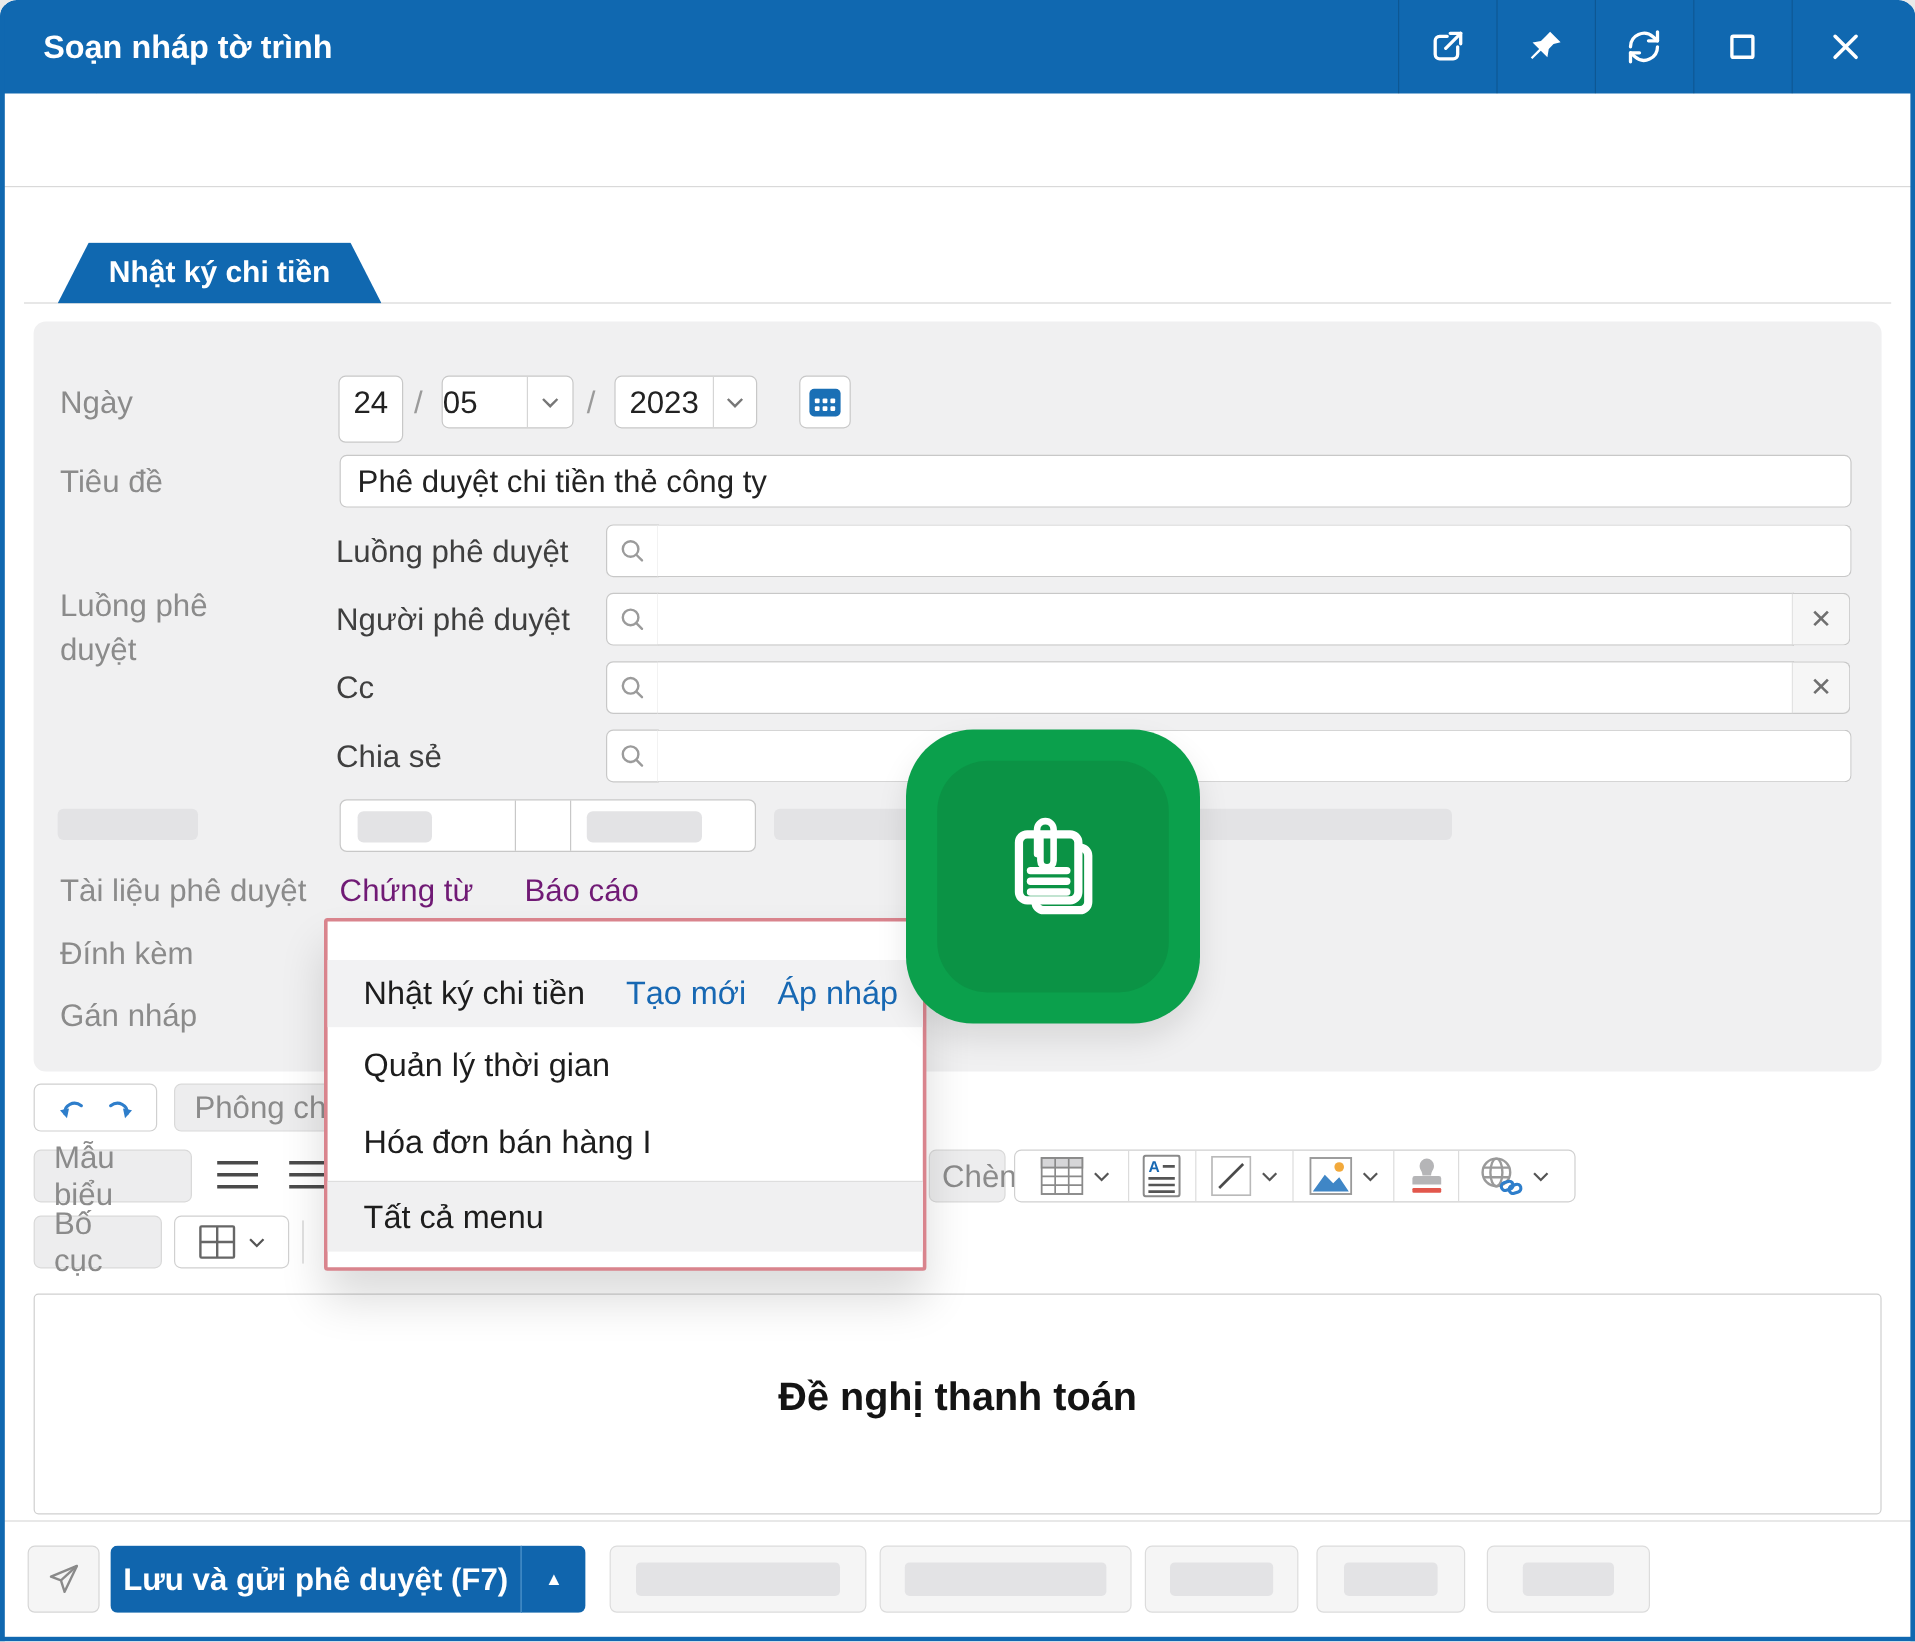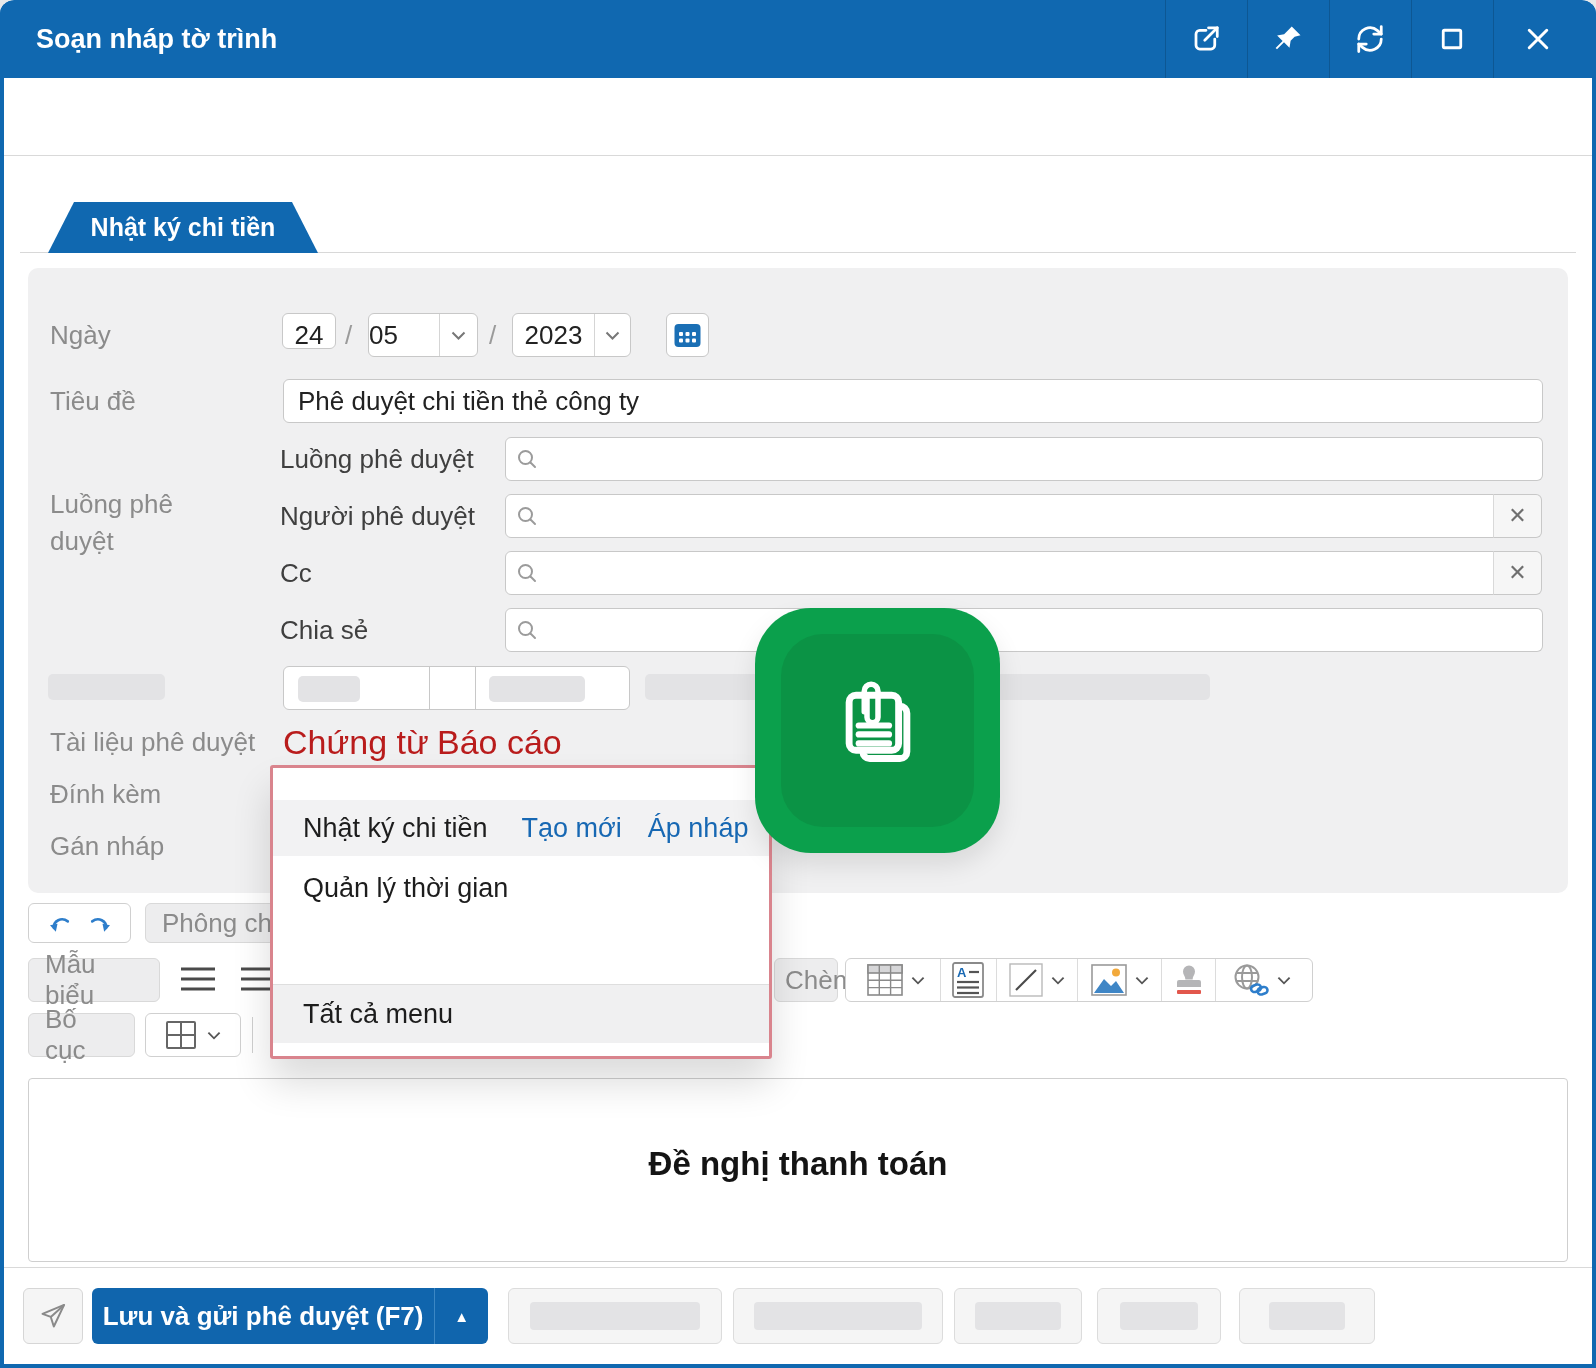--- a/index.html
+++ b/index.html
@@ -28,21 +28,21 @@
   .panel{left:28px;top:268px;width:1540px;height:625px;background:#f0f0f1;border-radius:10px;}
   .flabel{color:#8b8b8b;font-size:26px;line-height:44px;white-space:nowrap;}
   .slabel{color:#3f3f3f;font-size:26px;line-height:44px;white-space:nowrap;}
   .box{background:#fff;border:1px solid #c8c8c8;border-radius:6px;}
   .val{font-size:26px;color:#222;}
   .chevbtn{display:flex;align-items:center;justify-content:center;border-left:1px solid #d5d5d5;cursor:pointer;}
   .searchbtn{width:44px;height:44px;background:#fff;border:1px solid #c8c8c8;border-radius:6px 0 0 6px;display:flex;align-items:center;justify-content:center;cursor:pointer;}
   .inptxt{height:44px;background:#fff;border:1px solid #c8c8c8;border-left:none;border-radius:0 6px 6px 0;}
   .clearbtn{width:49px;height:44px;background:#f6f6f6;border:1px solid #c8c8c8;border-left:1px solid #d9d9d9;border-radius:0 6px 6px 0;margin-left:-1px;display:flex;align-items:center;justify-content:center;color:#6f6f6f;font-size:22px;cursor:pointer;}
   .pill{background:#e3e3e5;border-radius:5px;}
-  .link{color:#b91c1c;font-size:34px;line-height:44px;cursor:pointer;white-space:nowrap;}
+  .link{color:#701a75;font-size:26px;line-height:44px;cursor:pointer;white-space:nowrap;}
 
   
   .chip{background:#ededee;border:1px solid #d9d9d9;border-radius:6px;color:#8b8b8b;font-size:26px;display:flex;align-items:center;padding:0 16px;}
   .wbtn{background:#fff;border:1px solid #d0d0d0;border-radius:6px;display:flex;align-items:center;justify-content:center;cursor:pointer;}
   .tool-sep{width:1px;background:#cfcfcf;}
   .iconseg{display:flex;align-items:center;justify-content:center;gap:8px;height:42px;cursor:pointer;}
   .seg-div{width:1px;height:42px;background:#dcdcdc;}
 
   
   .menu{left:270px;top:765px;width:502px;height:294px;background:#fff;border:3px solid #d9848d;border-radius:3px;z-index:20;box-shadow:0 24px 38px rgba(0,0,0,.14);}
@@ -125,21 +125,21 @@
   </div>
   <div class="abs nav-sep" style="left:163px"></div>
   <div class="abs nav-title">Soạn nháp tờ trình</div>
 
   <div class="abs tab">Nhật ký chi tiền</div>
   <div class="abs tab-underline"></div>
 
   <div class="abs panel">
 
     <div class="abs flabel" style="left:22px;top:45px">Ngày</div>
-    <div class="abs box val" style="left:254px;top:45px;width:54px;height:36px;text-align:center;line-height:42px">24</div>
+    <div class="abs box val" style="left:254px;top:45px;width:54px;height:56px;text-align:center;line-height:42px">24</div>
     <div class="abs" style="left:317px;top:45px;font-size:26px;color:#9a9a9a;line-height:44px">/</div>
     <div class="abs box" style="left:340px;top:45px;width:110px;height:44px;display:flex">
       <div class="val" style="width:71px;line-height:42px">05</div>
       <div class="chevbtn" style="width:38px">
         <svg width="15" height="9" viewBox="0 0 15 9">
             <polyline points="1.5,1.5 7.5,7.5 13.5,1.5" fill="none" stroke="#777" stroke-width="2"></polyline>
           </svg>
       </div>
     </div>
     <div class="abs" style="left:461px;top:45px;font-size:26px;color:#9a9a9a;line-height:44px">/</div>
@@ -358,20 +358,23 @@
   <div class="abs menu">
     <div class="menu-inner">
       <div class="mrow" style="top:32px;height:56px;background:#f2f2f3">
         <span>Nhật ký chi tiền</span>
         <span class="maction" style="margin-left:34px">Tạo mới</span>
         <span class="maction" style="margin-left:26px">Áp nháp</span>
       </div>
       <div class="mrow" style="top:88px;height:64px">
         <span>Quản lý thời gian</span>
       </div>
+      <div class="mrow" style="top:152px;height:64px">
+        <span>Hóa đơn bán hàng I</span>
+      </div>
       <div class="msep" style="top:216px"></div>
       <div class="mrow" style="top:217px;height:58px;background:#f0f0f1">
         <span>Tất cả menu</span>
       </div>
     </div>
   </div>
 
   <div class="abs greenicon">
     <div class="greeninner">
       <svg width="132" height="132" viewBox="0 0 96 96">

